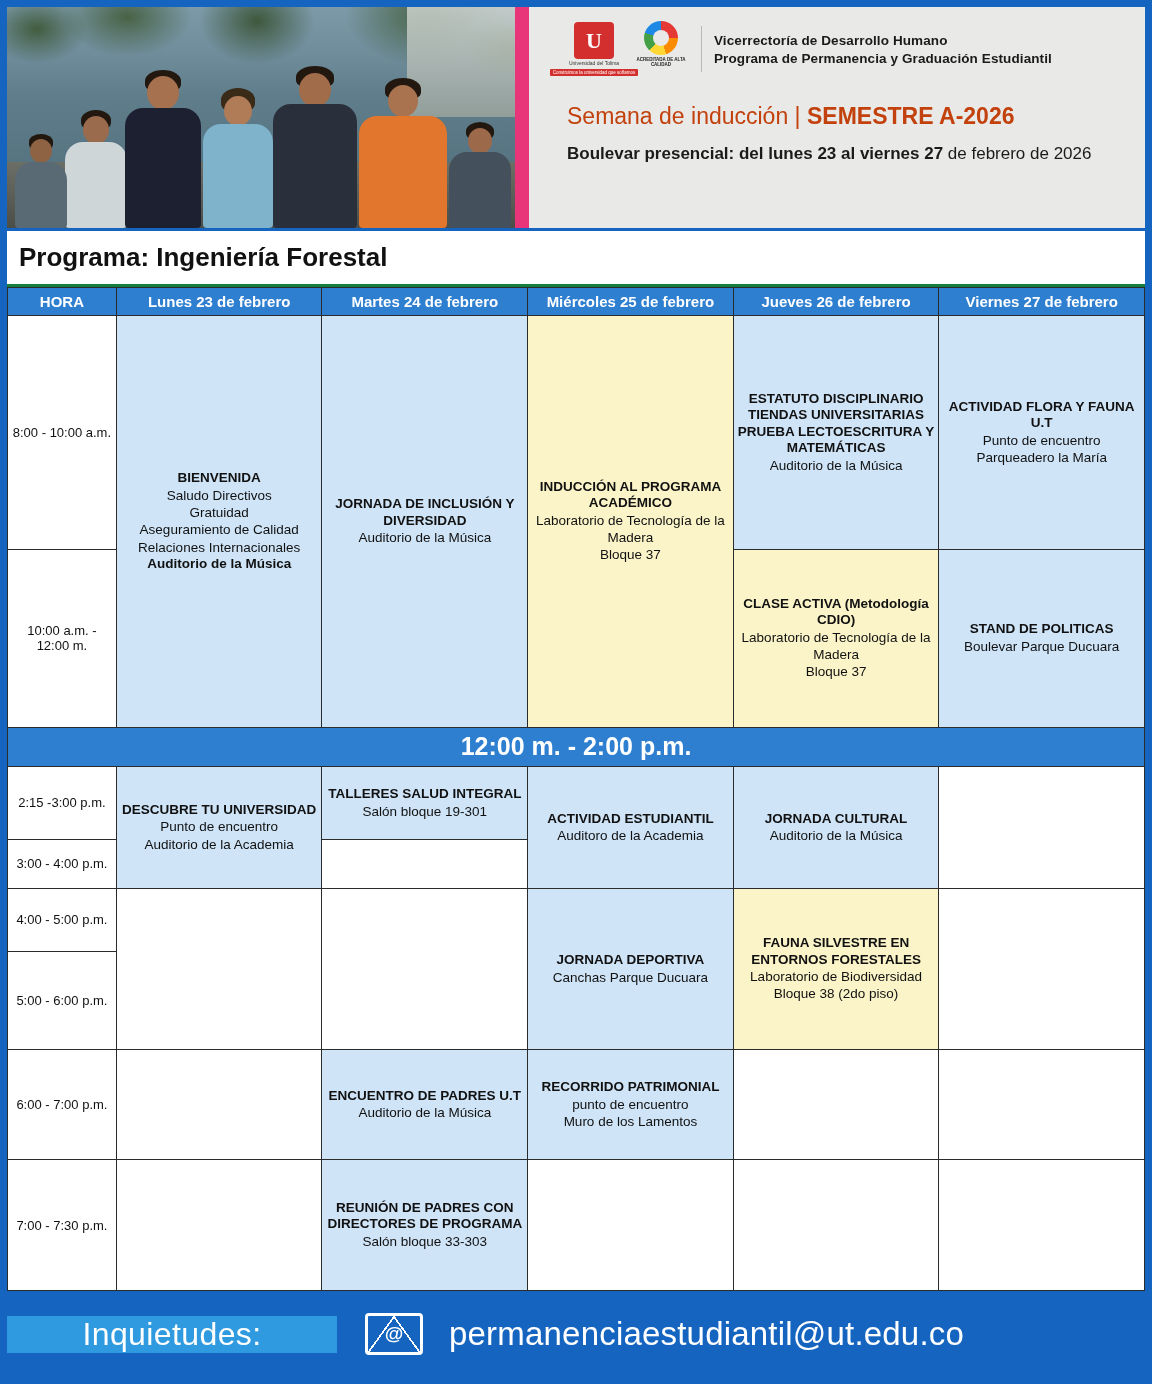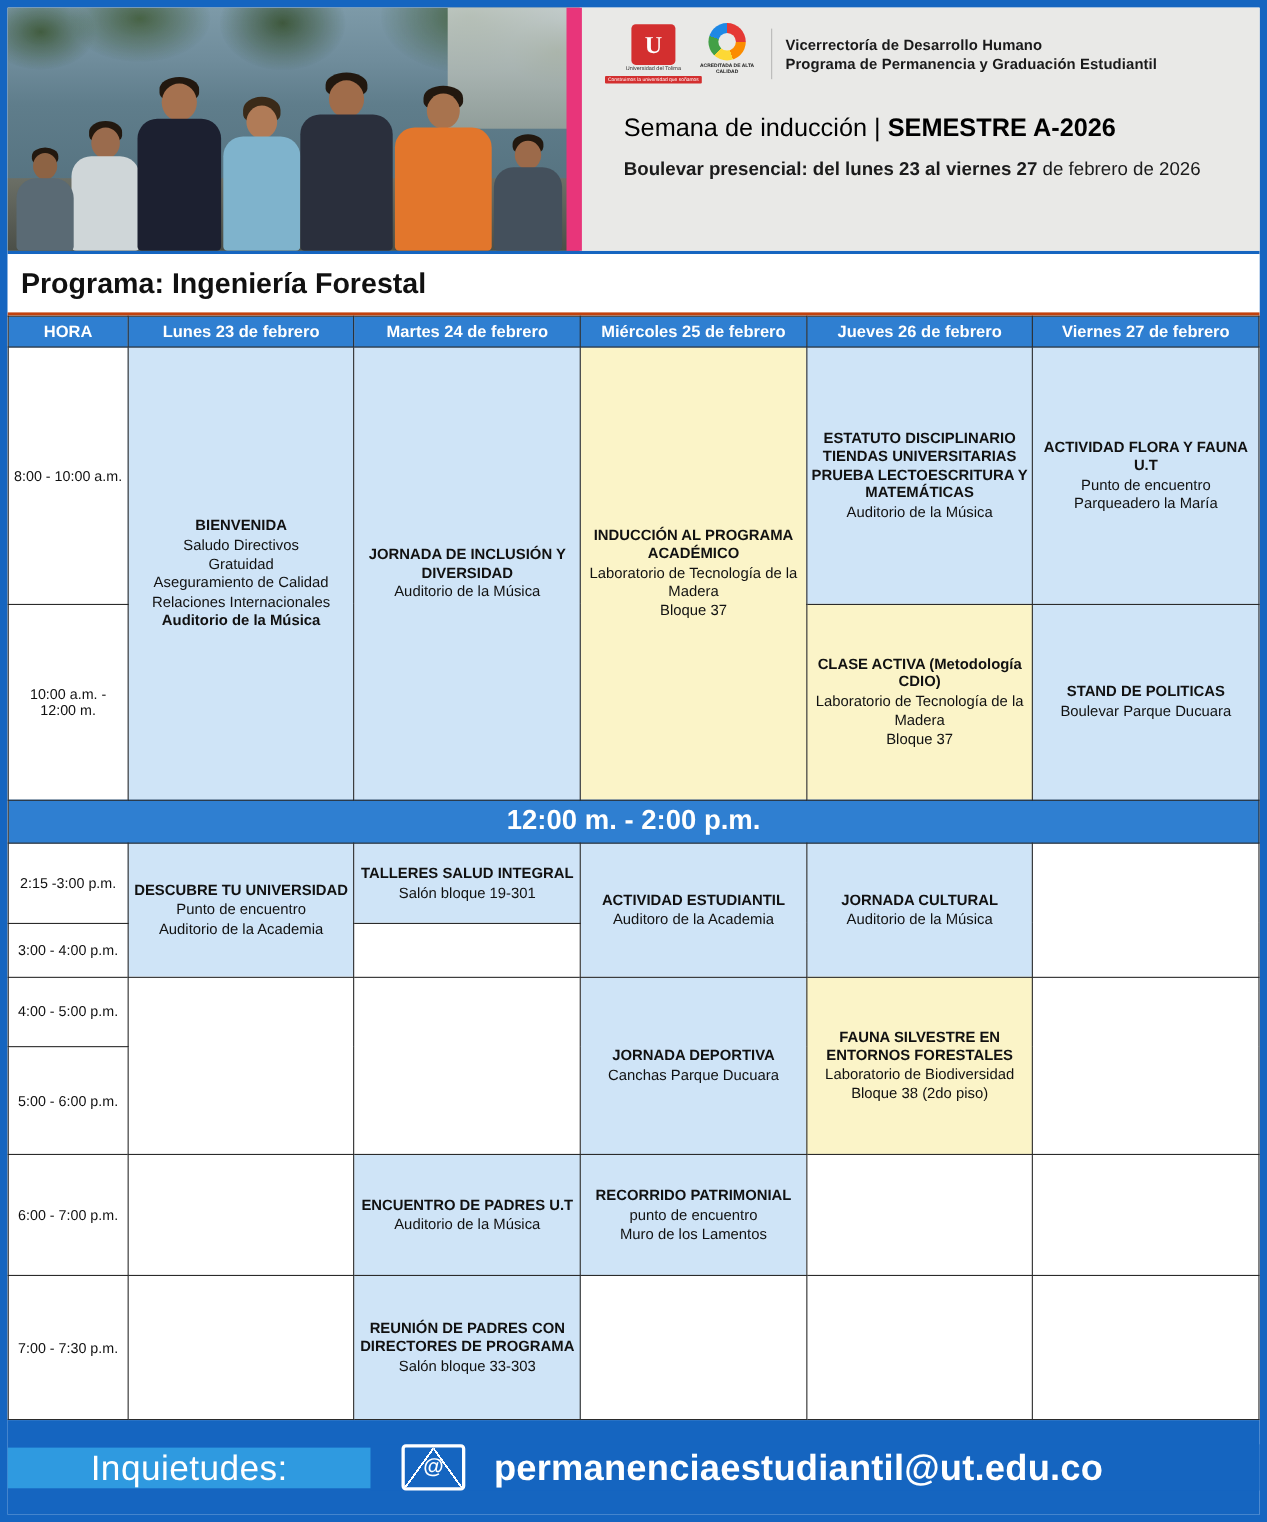--- a/index.html
+++ b/index.html
@@ -134,38 +134,38 @@
   }
   .acred-text { font-size: 4.5px; color: #222; text-align: center; margin-top: 2px; line-height: 1.2; font-weight: bold;}
   .sep-line { width: 1px; height: 46px; background: #b9b9b7; }
   .org-lines { display: flex; flex-direction: column; gap: 3px; }
   .org-lines div { font-size: 13.5px; color: #1a1a1a; font-weight: bold; letter-spacing: .1px; }
 
   .sem-line {
     padding-left: 40px;
     margin-top: 26px;
     font-size: 23px;
-    color: #000000;
+    color: #c2410c;
   }
   .sem-line .b { font-weight: bold; }
   .mod-line {
     padding-left: 40px;
     margin-top: 14px;
     font-size: 17px;
     color: #1b1b1b;
   }
   .mod-line .b { font-weight: bold; }
 
   
   .program-title {
     flex: 0 0 56px;
     display: flex; align-items: center;
     padding-left: 12px;
     font-size: 26px; font-weight: bold; color: #111;
-    border-bottom: 3px solid #c2410c;
+    border-bottom: 3px solid #15803d;
     background: #fff;
   }
 
   
   .table-wrap { flex: 1; padding: 0; background: #fff; }
   table {
     width: 100%; height: 100%;
     border-collapse: collapse;
     table-layout: fixed;
   }
@@ -242,21 +242,21 @@
       linear-gradient(to bottom left, transparent 49%, #fff 49%, #fff 53%, transparent 53%) no-repeat;
     background-size: 50% 100%, 50% 100%;
     background-position: left top, right top;
   }
   .mail-icon .at {
     position: absolute; inset: 0;
     display: flex; align-items: center; justify-content: center;
     font-size: 19px; color: #fff; font-weight: bold;
     z-index: 2;
   }
-  .footer-mail { font-size: 33px; letter-spacing: .2px; font-weight: bold; }
+  .footer-mail { font-size: 33px; letter-spacing: .2px; }
 </style>
 </head>
 <body>
 
 <div class="page">
 
   <div class="header">
 
     <div class="header-photo">
       <div class="photo-sky"></div>

